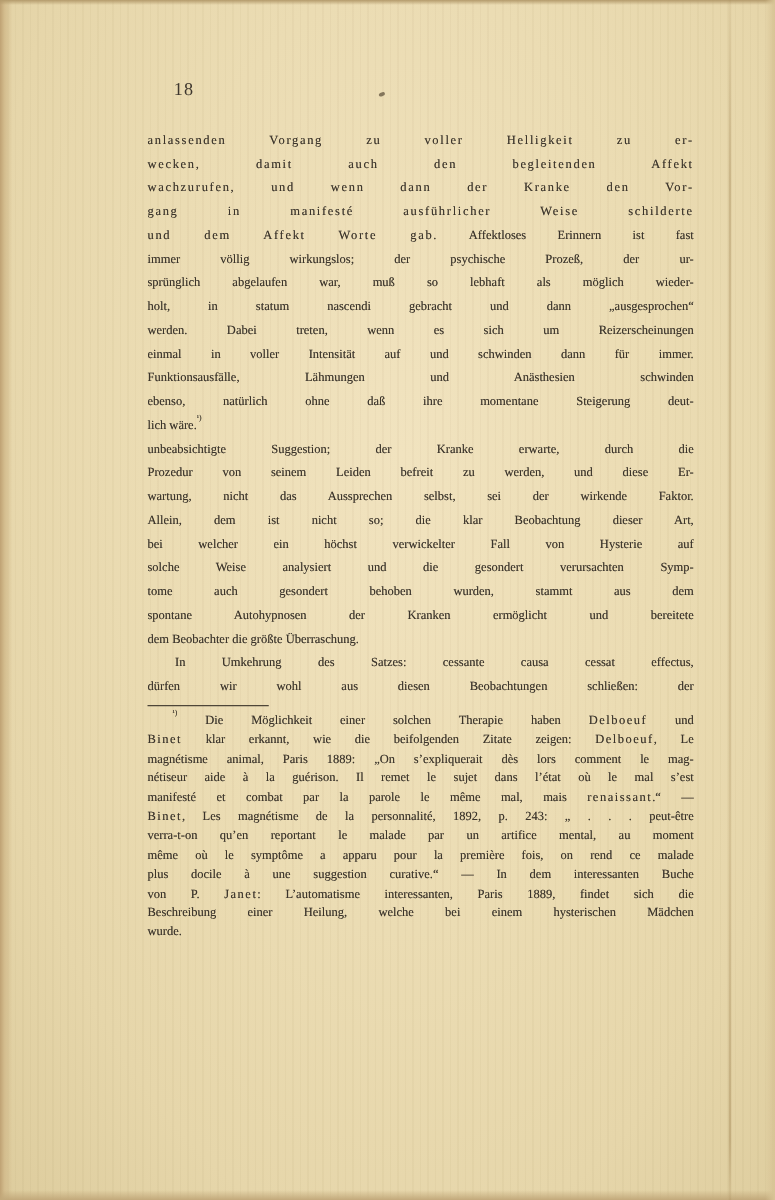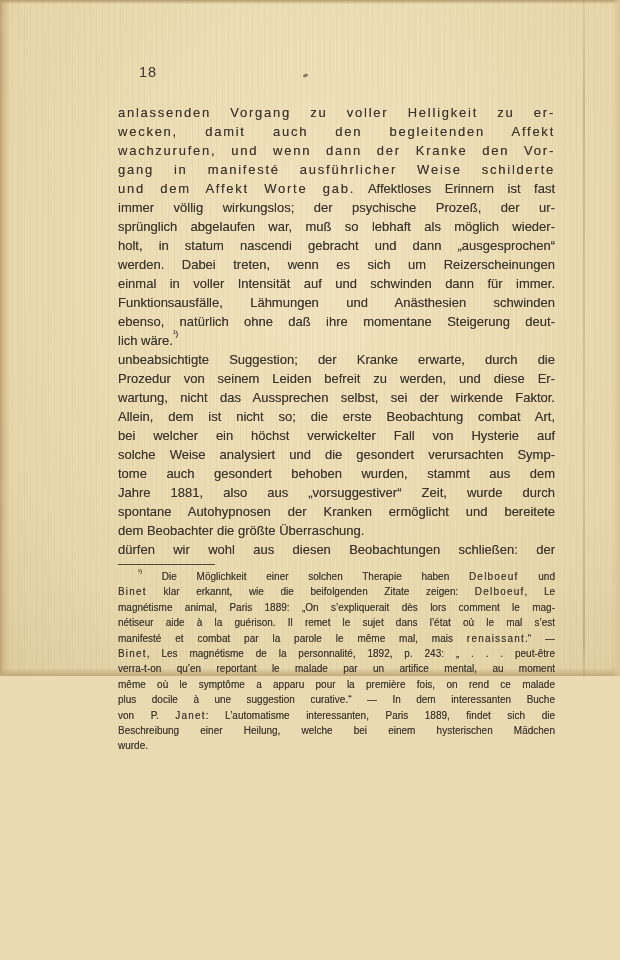--- a/index.html
+++ b/index.html
@@ -1,20 +1,20 @@
 <!DOCTYPE html>
 <html><head>
 <meta charset="utf-8">
 <style>
   html,body{margin:0;padding:0}
   body{width:620px;height:960px;overflow:hidden;background:#e9dab1}
   .page{
-    position:relative;width:620px;height:676px;
+    position:relative;width:620px;height:960px;
     background:radial-gradient(ellipse at 52% 38%, #f1e3bf 0%, #ebdcb3 45%, #e6d6aa 75%, #ddcc9d 100%);
-    font-family:Liberation Sans, sans-serif;
+    font-family:Liberation Serif, serif;
     color:#3b342b;
   }
   .texture{
     position:absolute;inset:0;pointer-events:none;
     background:repeating-linear-gradient(90deg, rgba(120,92,40,0.035) 0 1px, rgba(0,0,0,0) 1px 6px);
     mix-blend-mode:multiply;
   }
   .edge-left{position:absolute;left:0;top:0;width:10px;height:100%;
     background:linear-gradient(90deg,#bfa274 0%, #d3bc8d 35%, rgba(211,188,141,0) 100%);}
   .edge-top{position:absolute;left:0;top:0;width:100%;height:4px;
@@ -25,21 +25,21 @@
     background:linear-gradient(270deg,#d8c496 0%, rgba(216,196,150,0) 100%);}
   .fold-line{position:absolute;left:583px;top:0;width:2px;height:100%;
     background:linear-gradient(180deg, rgba(150,120,70,0.10) 0%, rgba(150,120,70,0.35) 15%,
       rgba(150,120,70,0.22) 70%, rgba(150,120,70,0.40) 95%, rgba(150,120,70,0.15) 100%);}
   .pagenum{position:absolute;left:139px;top:64px;font-size:14.5px;letter-spacing:1px;color:#3e372e}
   .speck{position:absolute;left:303px;top:74px;width:5px;height:3px;background:#6a5c46;
     border-radius:60% 40% 50% 50%;transform:rotate(-18deg);opacity:.8}
   .textblock{position:absolute;left:118px;top:103px;width:437px;
     text-shadow:0 0 0.5px rgba(59,52,43,0.55);}
   .main .ln{
-    font-size:13px;line-height:19px;
+    font-size:10px;line-height:19px;
     text-align:justify;text-align-last:justify;
     white-space:normal;
   }
   .ln.left{text-align-last:left}
   .ln.ind{text-indent:22px}
   .main .g{letter-spacing:0.135em}
   sup{font-size:0.62em;line-height:0;position:relative;top:-0.45em}
   .fnrule{width:97px;height:0;border-top:1.5px solid #4e4638;margin:5px 0 4px 0}
   .footnote .ln{
     font-size:10px;line-height:15.4px;
@@ -73,27 +73,27 @@
         <div class="ln"><span>sprünglich abgelaufen war, muß so lebhaft als möglich wieder-</span></div>
         <div class="ln"><span>holt, in statum nascendi gebracht und dann „ausgesprochen“</span></div>
         <div class="ln"><span>werden. Dabei treten, wenn es sich um Reizerscheinungen</span></div>
         <div class="ln"><span>einmal in voller Intensität auf und schwinden dann für immer.</span></div>
         <div class="ln"><span>Funktionsausfälle, Lähmungen und Anästhesien schwinden</span></div>
         <div class="ln"><span>ebenso, natürlich ohne daß ihre momentane Steigerung deut-</span></div>
         <div class="ln left"><span>lich wäre.</span><sup>¹)</sup></div>
         <div class="ln"><span>unbeabsichtigte Suggestion; der Kranke erwarte, durch die</span></div>
         <div class="ln"><span>Prozedur von seinem Leiden befreit zu werden, und diese Er-</span></div>
         <div class="ln"><span>wartung, nicht das Aussprechen selbst, sei der wirkende Faktor.</span></div>
-        <div class="ln"><span>Allein, dem ist nicht so; die erste Beobachtung combat Art,</span></div>
+        <div class="ln"><span>Allein, dem ist nicht so; die klar Beobachtung dieser Art,</span></div>
         <div class="ln"><span>bei welcher ein höchst verwickelter Fall von Hysterie auf</span></div>
         <div class="ln"><span>solche Weise analysiert und die gesondert verursachten Symp-</span></div>
         <div class="ln"><span>tome auch gesondert behoben wurden, stammt aus dem</span></div>
-        <div class="ln"><span>Jahre 1881, also aus „vorsuggestiver“ Zeit, wurde durch</span></div>
         <div class="ln"><span>spontane Autohypnosen der Kranken ermöglicht und bereitete</span></div>
         <div class="ln left"><span>dem Beobachter die größte Überraschung.</span></div>
+        <div class="ln ind"><span>In Umkehrung des Satzes: cessante causa cessat effectus,</span></div>
         <div class="ln"><span>dürfen wir wohl aus diesen Beobachtungen schließen: der</span></div>
       </div>
     <div class="footnote">
       <div class="fnrule"></div>
       <div id="footnote-text">
           <div class="ln ind"><sup>¹)</sup><span> Die Möglichkeit einer solchen Therapie haben </span><span class="g">Delboeuf</span><span> und</span></div>
           <div class="ln"><span class="g">Binet</span><span> klar erkannt, wie die beifolgenden Zitate zeigen: </span><span class="g">Delboeuf</span><span>, Le</span></div>
           <div class="ln"><span>magnétisme animal, Paris 1889: „On s’expliquerait dès lors comment le mag-</span></div>
           <div class="ln"><span>nétiseur aide à la guérison. Il remet le sujet dans l’état où le mal s’est</span></div>
           <div class="ln"><span>manifesté et combat par la parole le même mal, mais </span><span class="g">renaissant</span><span>.“ —</span></div>

